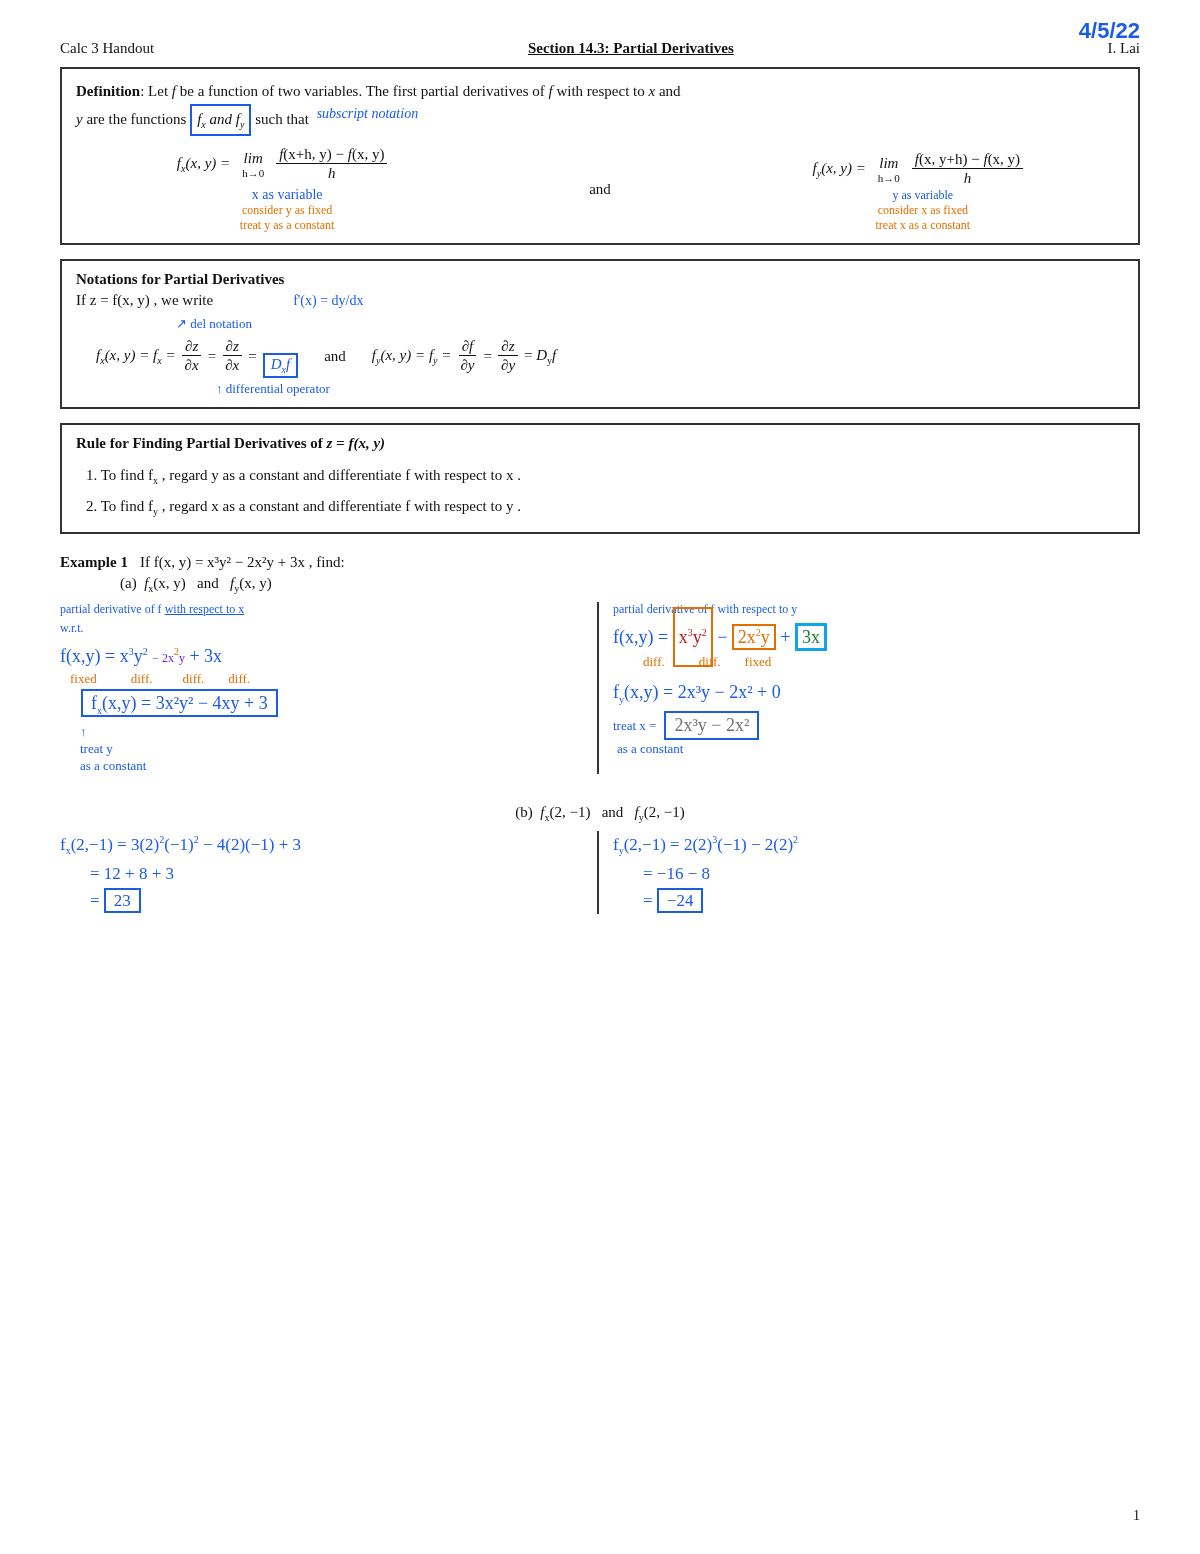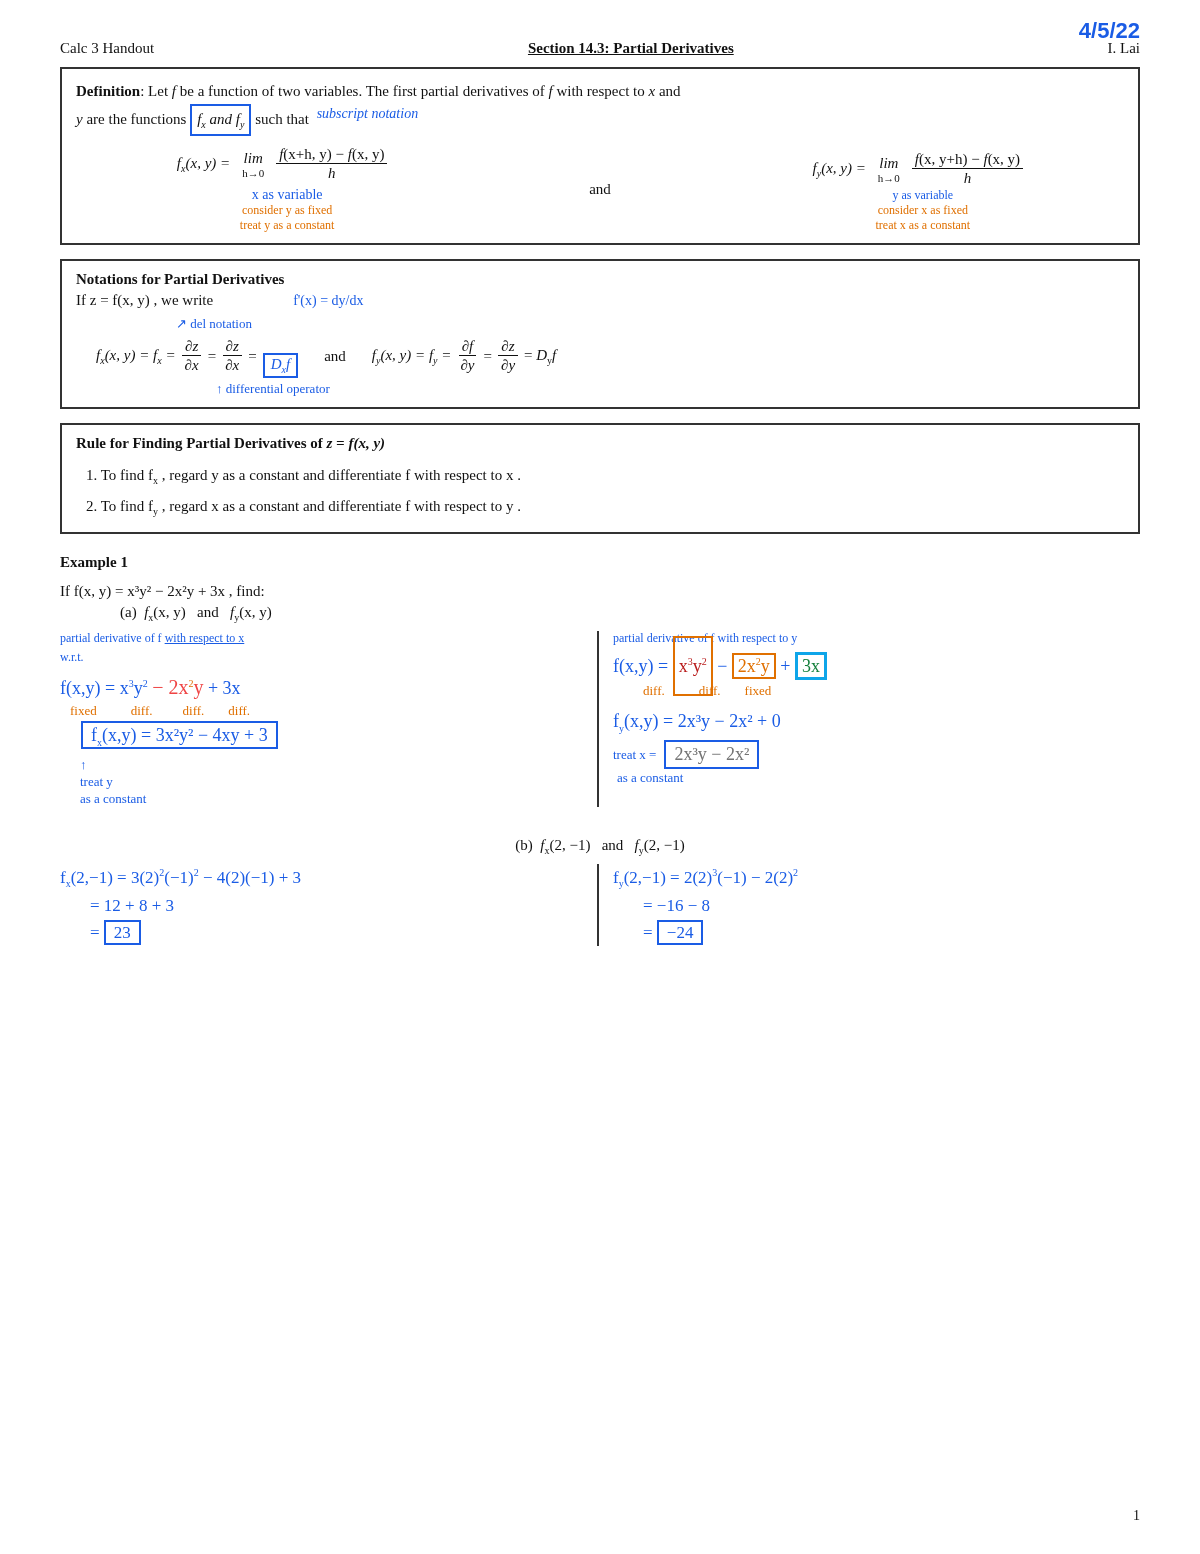--- a/index.html
+++ b/index.html
@@ -138,21 +138,20 @@
     .example-section {
       margin-top: 20px;
     }
 
     .example-header {
       font-size: 15px;
       display: flex;
       align-items: baseline;
       gap: 12px;
       margin-bottom: 4px;
-      flex-direction: column;
     }
     .example-header b { font-weight: bold; }
 
     .two-col {
       display: flex;
       gap: 0;
       margin-top: 8px;
     }
     .col-left {
       flex: 1;
@@ -164,23 +163,23 @@
       padding-left: 14px;
     }
 
     .handwritten-blue {
       color: #1a5ce5;
       font-family: 'Comic Sans MS', cursive;
       font-size: 18px;
       line-height: 1.6;
     }
     .handwritten-orange {
-      color: #ef4444;
-      font-family: 'Comic Sans MS', cursive;
-      font-size: 20px;
+      color: #6d28d9;
+      font-family: 'Comic Sans MS', cursive;
+      font-size: 12px;
     }
 
     .col-annotation {
       font-size: 12px;
       font-family: 'Comic Sans MS', cursive;
       margin-bottom: 4px;
     }
 
     .part-b {
       margin-top: 30px;

